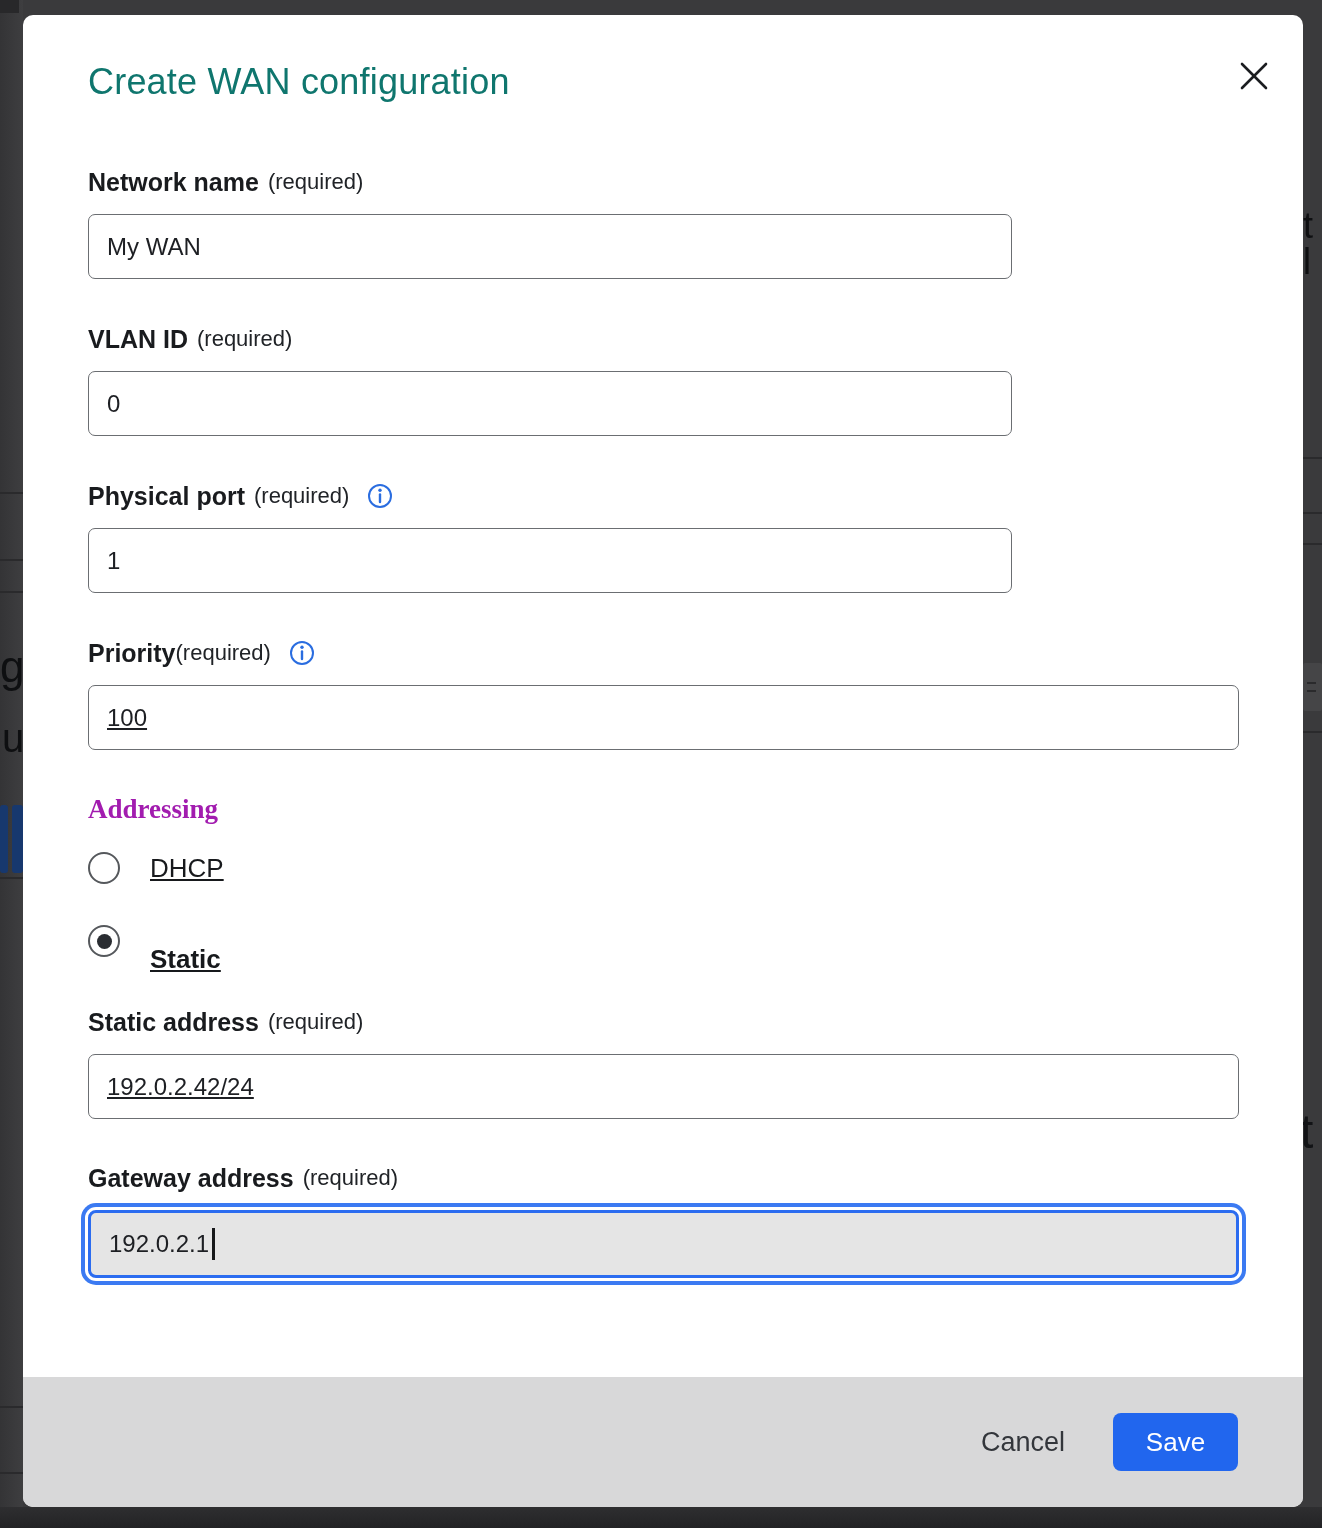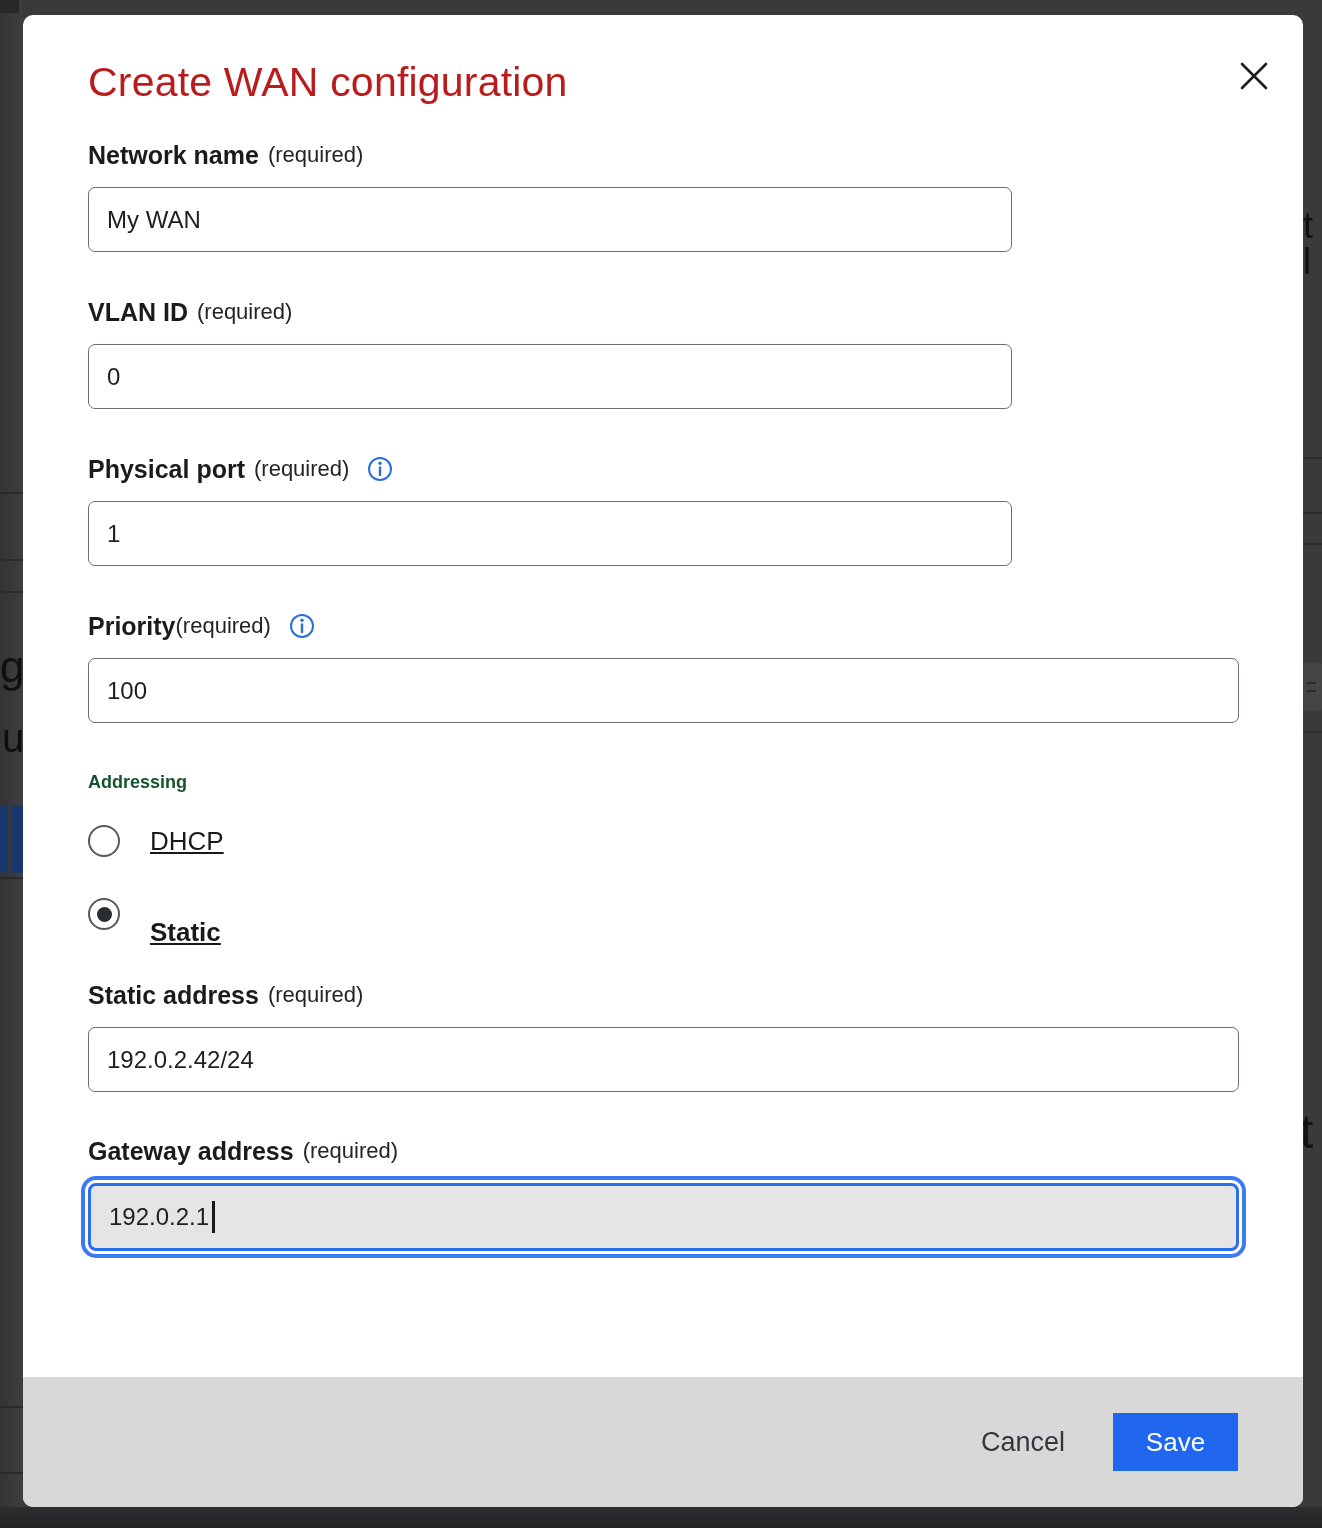--- a/index.html
+++ b/index.html
@@ -36,22 +36,22 @@
   
   .modal {
     position: absolute; left: 23px; top: 15px;
     width: 1280px; height: 1492px;
     background: #ffffff; border-radius: 10px;
     display: flex; flex-direction: column;
   }
   .modal-content { padding: 43px 0 0 65px; }
 
   .dialog-title {
-    font-size: 41px; font-weight: 500; color: #b91c1c;
-    line-height: 48px; margin-bottom: 34px; letter-spacing: 0.2px;
+    font-size: 36px; font-weight: 500; color: #0f766e;
+    line-height: 48px; margin-bottom: 61px; letter-spacing: 0.2px;
   }
 
   .close-btn {
     position: absolute; top: 38px; right: 26px; width: 46px; height: 46px;
     background: none; border: none; cursor: pointer;
     display: flex; align-items: center; justify-content: center;
   }
 
   .field { margin-top: 45px; }
   .field.first { margin-top: 0; }
@@ -60,23 +60,23 @@
   .req { font-size: 22px; font-weight: 400; color: #202327; margin-left: 9px; }
   .req.tight { margin-left: 0; }
   .info { margin-left: 18px; display: inline-flex; }
 
   .inp {
     height: 65px; border: 1.5px solid #6b6e72; border-radius: 7px;
     font-size: 24px; color: #1d1f23; padding: 0 18px;
     font-family: inherit; background: #fff; outline: none; display: block;
   }
   .inp.short { width: 924px; }
-  .inp.long  { width: 1151px; }
-
-  .addr-heading { margin-top: 43px; font-size: 18px; font-weight: 700; color: #14532d; height: 32px; line-height: 32px; }
+  .inp.long  { width: 1151px; text-decoration: underline; }
+
+  .addr-heading { margin-top: 43px; font-size: 27px; font-weight: 700; color: #a21caf; height: 32px; line-height: 32px; font-family: Liberation Serif, serif; }
   .radio-row { display: flex; align-items: center; height: 32px; margin-top: 41px; cursor: pointer; width: fit-content; }
   .radio-row.first { margin-top: 27px; }
   .radio {
     width: 32px; height: 32px; border: 2px solid #55585c; border-radius: 50%;
     background: #fff; display: flex; align-items: center; justify-content: center; flex-shrink: 0;
   }
   .radio-row.checked .radio::after {
     content: ""; display: block; width: 15px; height: 15px; border-radius: 50%; background: #2a2d32;
   }
   .radio-label { margin-left: 30px; font-size: 26px; color: #17191c; text-decoration: underline; }
@@ -96,21 +96,21 @@
     border-radius: 0 0 10px 10px;
     display: flex; align-items: center; justify-content: flex-end;
     padding-right: 65px;
   }
   .btn-cancel {
     background: none; border: none; font-family: inherit;
     font-size: 27px; color: #33363b; padding: 12px 24px; margin-right: 24px; cursor: pointer;
   }
   .btn-save {
     width: 125px; height: 58px; background: #2166ee; color: #ffffff;
-    border: none; border-radius: 0; font-family: inherit; font-size: 26px; cursor: pointer;
+    border: none; border-radius: 8px; font-family: inherit; font-size: 26px; cursor: pointer;
   }
 </style>
 </head>
 <body>
 
 <div class="backdrop">
   <div class="bd-left-col"></div>
   <div class="bd-topleft"></div>
 
   <div class="hline l" style="top:492px"></div>

